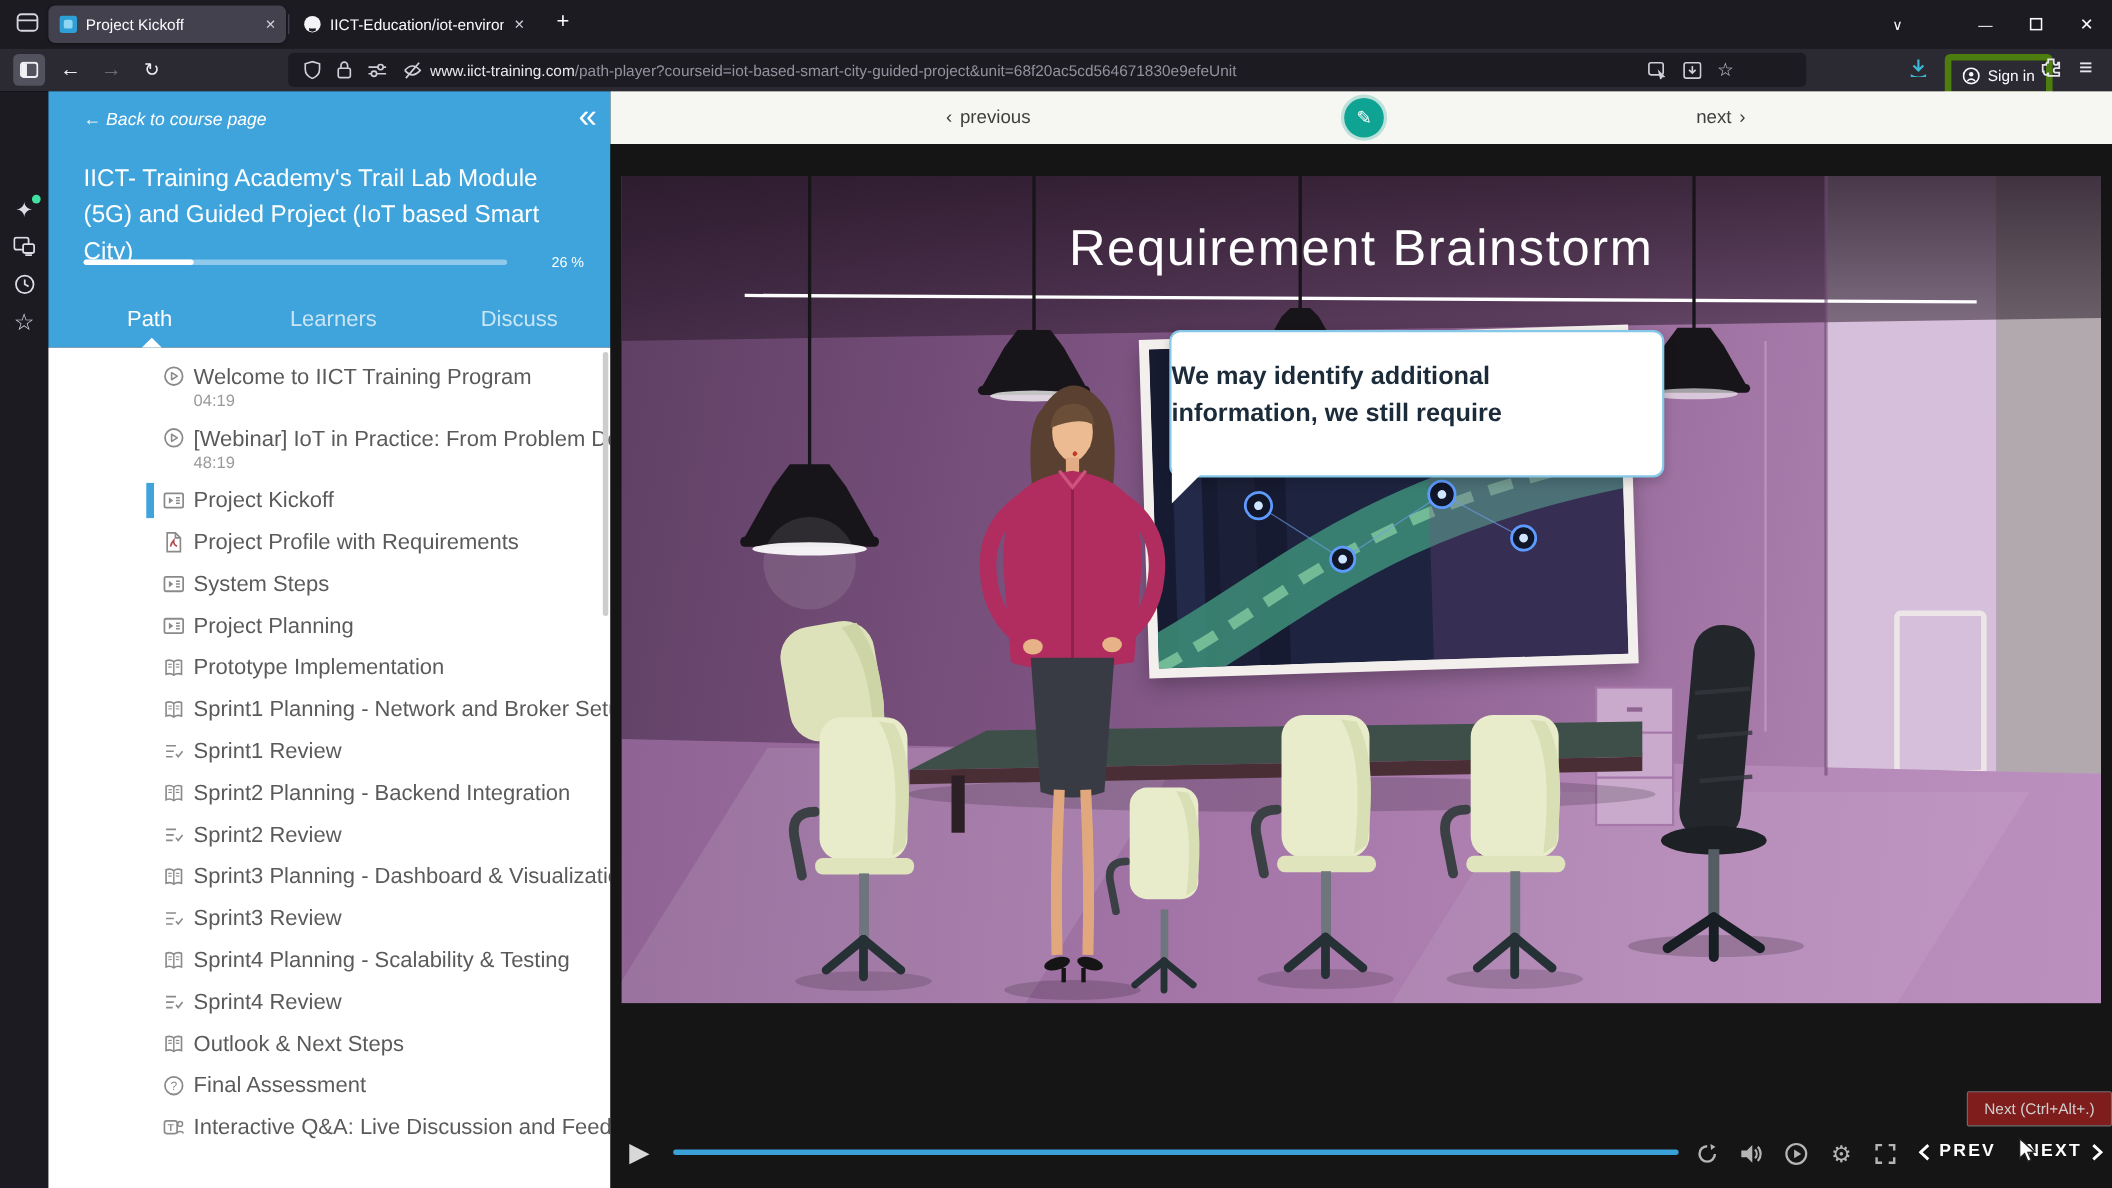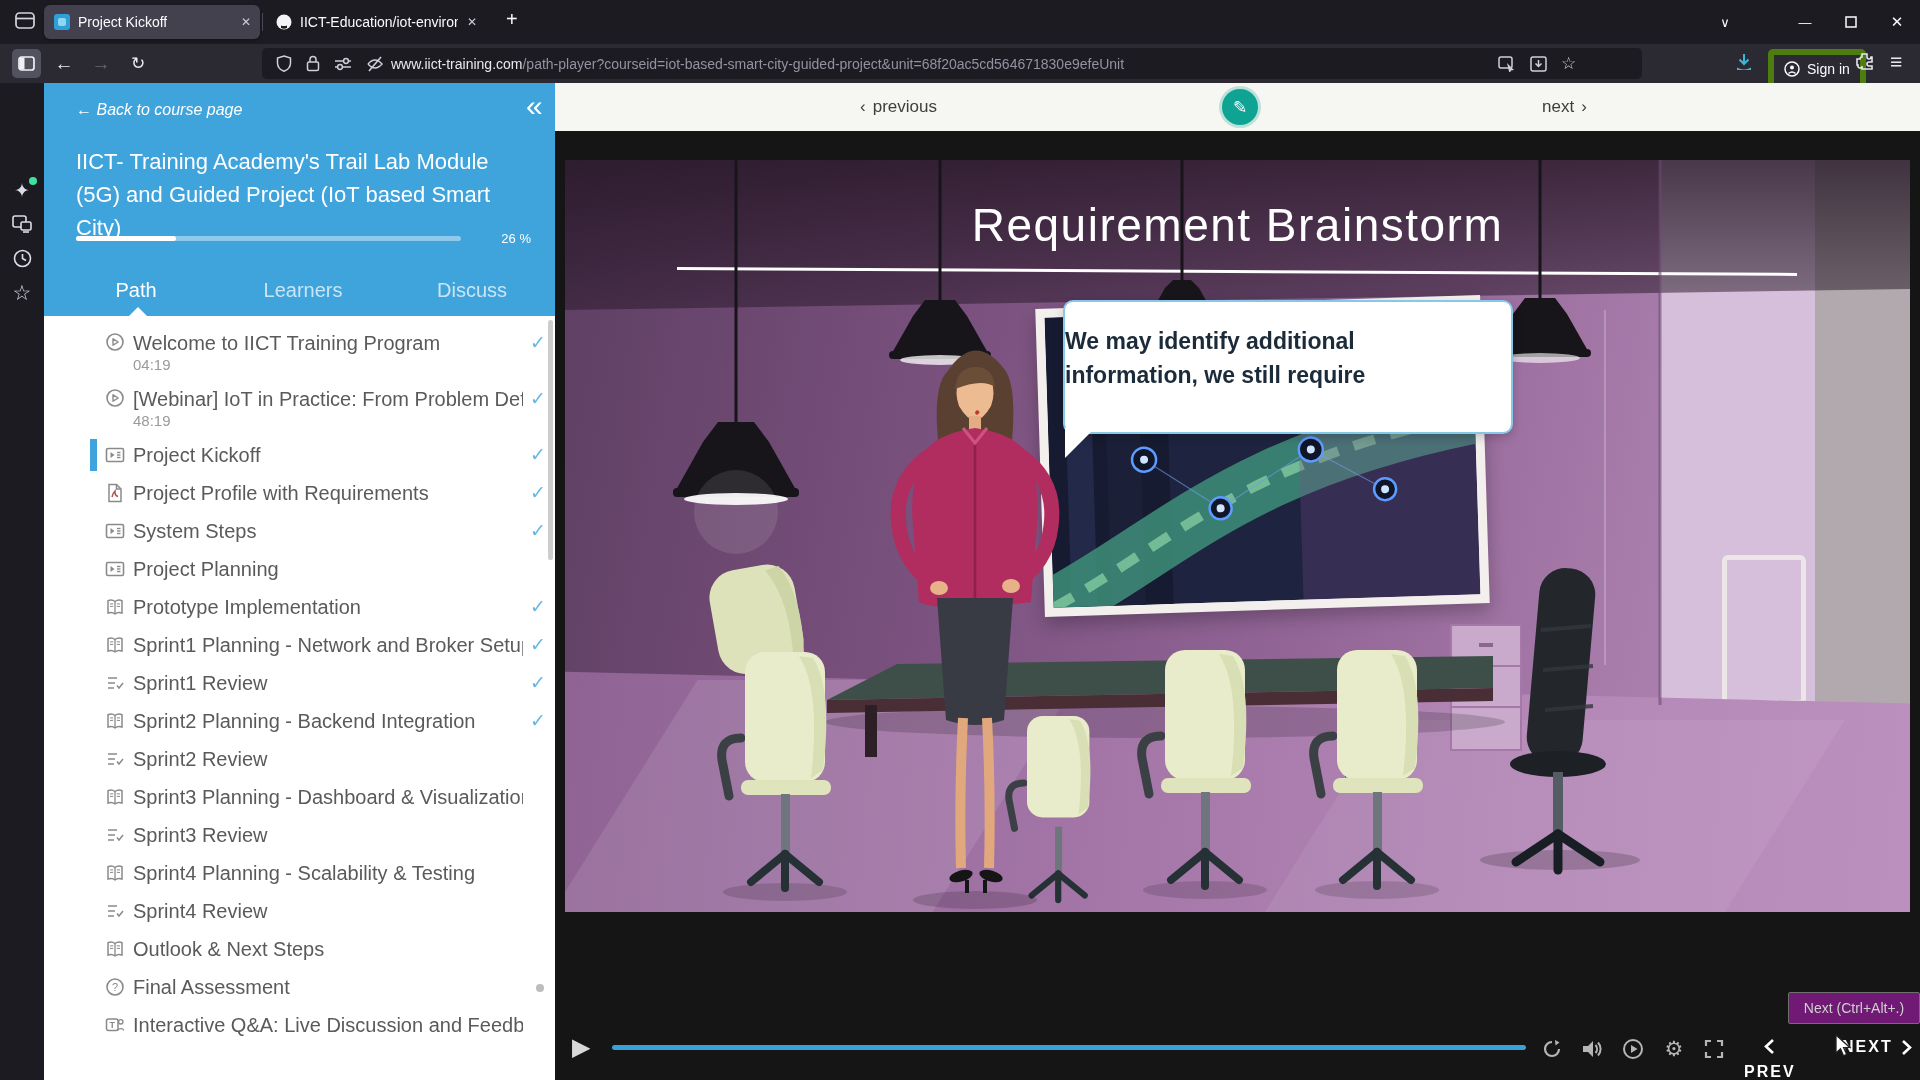--- a/index.html
+++ b/index.html
@@ -28,21 +28,21 @@
   #back-link{position:absolute;left:32px;top:18px;font-size:16px;font-style:italic;color:#fff;}
   #collapse{position:absolute;left:482px;top:8px;font-size:30px;color:#fff;line-height:1;}
   #course-title{position:absolute;left:32px;top:62px;width:450px;font-size:22px;line-height:33px;font-weight:400;}
   #pg-track{position:absolute;left:32px;top:153px;width:385px;height:5px;background:rgba(255,255,255,.42);border-radius:3px;}
   #pg-fill{height:5px;background:#fff;border-radius:3px;}
   #pg-label{position:absolute;left:421px;top:148px;width:66px;text-align:right;font-size:13px;color:#fff;}
   .sbtab{position:absolute;top:196px;font-size:20px;color:rgba(255,255,255,.72);transform:translateX(-50%);}
   .sbtab.on{color:#fff;}
   #tab-caret{position:absolute;left:85px;top:224px;width:0;height:0;border-left:9px solid transparent;border-right:9px solid transparent;border-bottom:9px solid #fff;}
   #lesson-list{position:absolute;left:44px;top:316px;width:511px;height:764px;background:#fff;overflow:hidden;padding-top:8px;box-sizing:border-box;}
-  .lesson{position:relative;height:38px;}
+  .lesson{position:relative;height:38px;margin-left:43px;}
   .lesson.tall{height:56px;}
   .l-icon{position:absolute;left:61px;top:9px;width:20px;height:20px;}
   .lesson.tall .l-icon{top:8px;}
   .l-title{position:absolute;left:89px;top:8px;width:390px;font-size:20px;color:#5a5a5a;white-space:nowrap;overflow:hidden;}
   .l-time{position:absolute;left:89px;top:32px;font-size:15px;color:#9a9a9a;}
   .l-check{position:absolute;left:486px;top:7px;font-size:19px;color:#67b7e3;}
   .l-dot{position:absolute;left:492px;top:16px;width:8px;height:8px;border-radius:50%;background:#bdbdbd;}
   .lesson.current::before{content:"";position:absolute;left:46px;top:3px;width:7px;height:32px;background:#3fa3dc;}
   #sb-scroll{position:absolute;left:548px;top:320px;width:5px;height:240px;background:#cdcdcd;border-radius:3px;}
   
@@ -71,21 +71,21 @@
   #roomsvg{position:absolute;left:0;top:0;}
   #bubble{position:absolute;left:498px;top:140px;width:446px;height:130px;background:#fff;border:2px solid #86c8e8;border-radius:10px;box-shadow:0 4px 10px rgba(0,0,0,.18);}
   #bubble .bl{width:100%;text-align:left;font-size:23px;font-weight:700;color:#1c2b39;}
   #bubble .bl1{margin-top:26px;} #bubble .bl2{margin-top:7px;}
   #btail{position:absolute;left:500px;top:268px;width:30px;height:30px;background:#fff;clip-path:polygon(0 0,100% 0,0 100%);}
   
   #play-btn{position:absolute;left:572px;top:1033px;font-size:24px;color:#d8d8d8;}
   #seek{position:absolute;left:612px;top:1045px;width:914px;height:5px;background:#3aa0d8;border-radius:3px;}
   .pic{position:absolute;top:1037px;width:24px;height:24px;display:flex;align-items:center;justify-content:center;color:#b5b5b5;}
   .pnav{position:absolute;top:1038px;display:flex;align-items:center;gap:8px;color:#fff;font-size:16px;font-weight:700;letter-spacing:2px;}
-  #tooltip{position:absolute;left:1788px;top:992px;width:130px;height:30px;background:#701a75;border:1px solid #6f6f6f;border-radius:2px;color:#cfcfcf;font-size:14px;display:flex;align-items:center;justify-content:center;}
+  #tooltip{position:absolute;left:1788px;top:992px;width:130px;height:30px;background:#7f1d1d;border:1px solid #6f6f6f;border-radius:2px;color:#cfcfcf;font-size:14px;display:flex;align-items:center;justify-content:center;}
   #cursor{position:absolute;left:1834px;top:1034px;}
   svg{display:block;}
 </style>
 </head>
 <body>
 
 <div id="tabbar">
   <span class="abs" style="left:14px;top:11px;">
     <svg width="22" height="20" viewBox="0 0 22 20">
         <rect x="2" y="2" width="18" height="15" rx="3.5" fill="none" stroke="#d5d5dd" stroke-width="1.7"></rect>
@@ -698,21 +698,21 @@
       <circle cx="11" cy="11" r="9" fill="none" stroke="#b5b5b5" stroke-width="2"></circle>
       <polygon points="9,7 15.5,11 9,15" fill="#b5b5b5"></polygon>
     </svg>
 </span>
 <span class="pic" style="left:1662px;font-size:21px;">⚙</span>
 <span class="pic" style="left:1702px;">
   <svg width="20" height="20" fill="none" stroke="#b5b5b5" stroke-width="2.2">
       <path d="M2 7 V2 h5 M13 2 h5 v5 M18 13 v5 h-5 M7 18 H2 v-5"></path>
     </svg>
 </span>
-<span class="pnav" style="left:1744px;flex-direction:column;">
+<span class="pnav" style="left:1744px;">
   <svg width="11" height="17">
       <polyline points="9,2 2,8.5 9,15" fill="none" stroke="#fff" stroke-width="2.6"></polyline>
     </svg>
   <span>PREV</span>
 </span>
 <span class="pnav" style="left:1842px;">
   <span>NEXT</span>
   <svg width="11" height="17">
       <polyline points="2,2 9,8.5 2,15" fill="none" stroke="#fff" stroke-width="2.6"></polyline>
     </svg>

